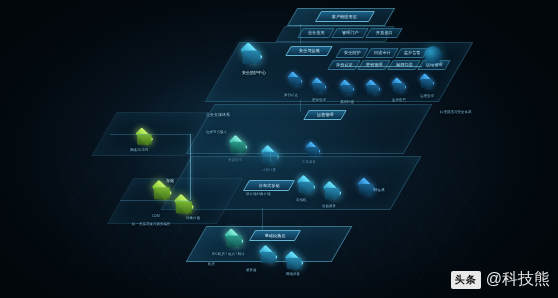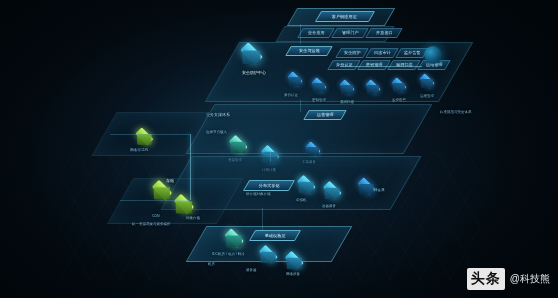--- a/index.html
+++ b/index.html
@@ -62,22 +62,22 @@
   .ln.h{height:1px;}
   .glow{box-shadow:0 0 4px rgba(110,220,255,.5);background:rgba(140,230,255,0.5);}
 
   
   .globe{position:absolute;width:18px;height:18px;border-radius:50%;
      background:radial-gradient(circle at 35% 32%, #2fa8d8, #0d4d70 60%, #052a40 100%);
      box-shadow:0 0 10px rgba(50,170,220,.55);opacity:.9;}
 
   
   #wm{position:absolute;right:8px;bottom:8px;display:flex;align-items:center;gap:5px;}
-  #wm .tt{background:#e8e8e8;color:#111;font-size:14px;font-weight:bold;padding:2px 4px;border-radius:2px;letter-spacing:1px;}
-  #wm .nm{color:#e8e8e8;font-size:10px;}
+  #wm .tt{background:#e8e8e8;color:#111;font-size:10px;font-weight:bold;padding:2px 4px;border-radius:2px;letter-spacing:1px;}
+  #wm .nm{color:#e8e8e8;font-size:16px;}
 
   
   .floor{position:absolute;left:60px;top:150px;width:420px;height:130px;
      background:
        repeating-linear-gradient(60deg, rgba(60,150,190,0.05) 0 1px, transparent 1px 26px),
        repeating-linear-gradient(-60deg, rgba(60,150,190,0.05) 0 1px, transparent 1px 26px);
      opacity:.6;}
 </style>
 </head>
 <body>

